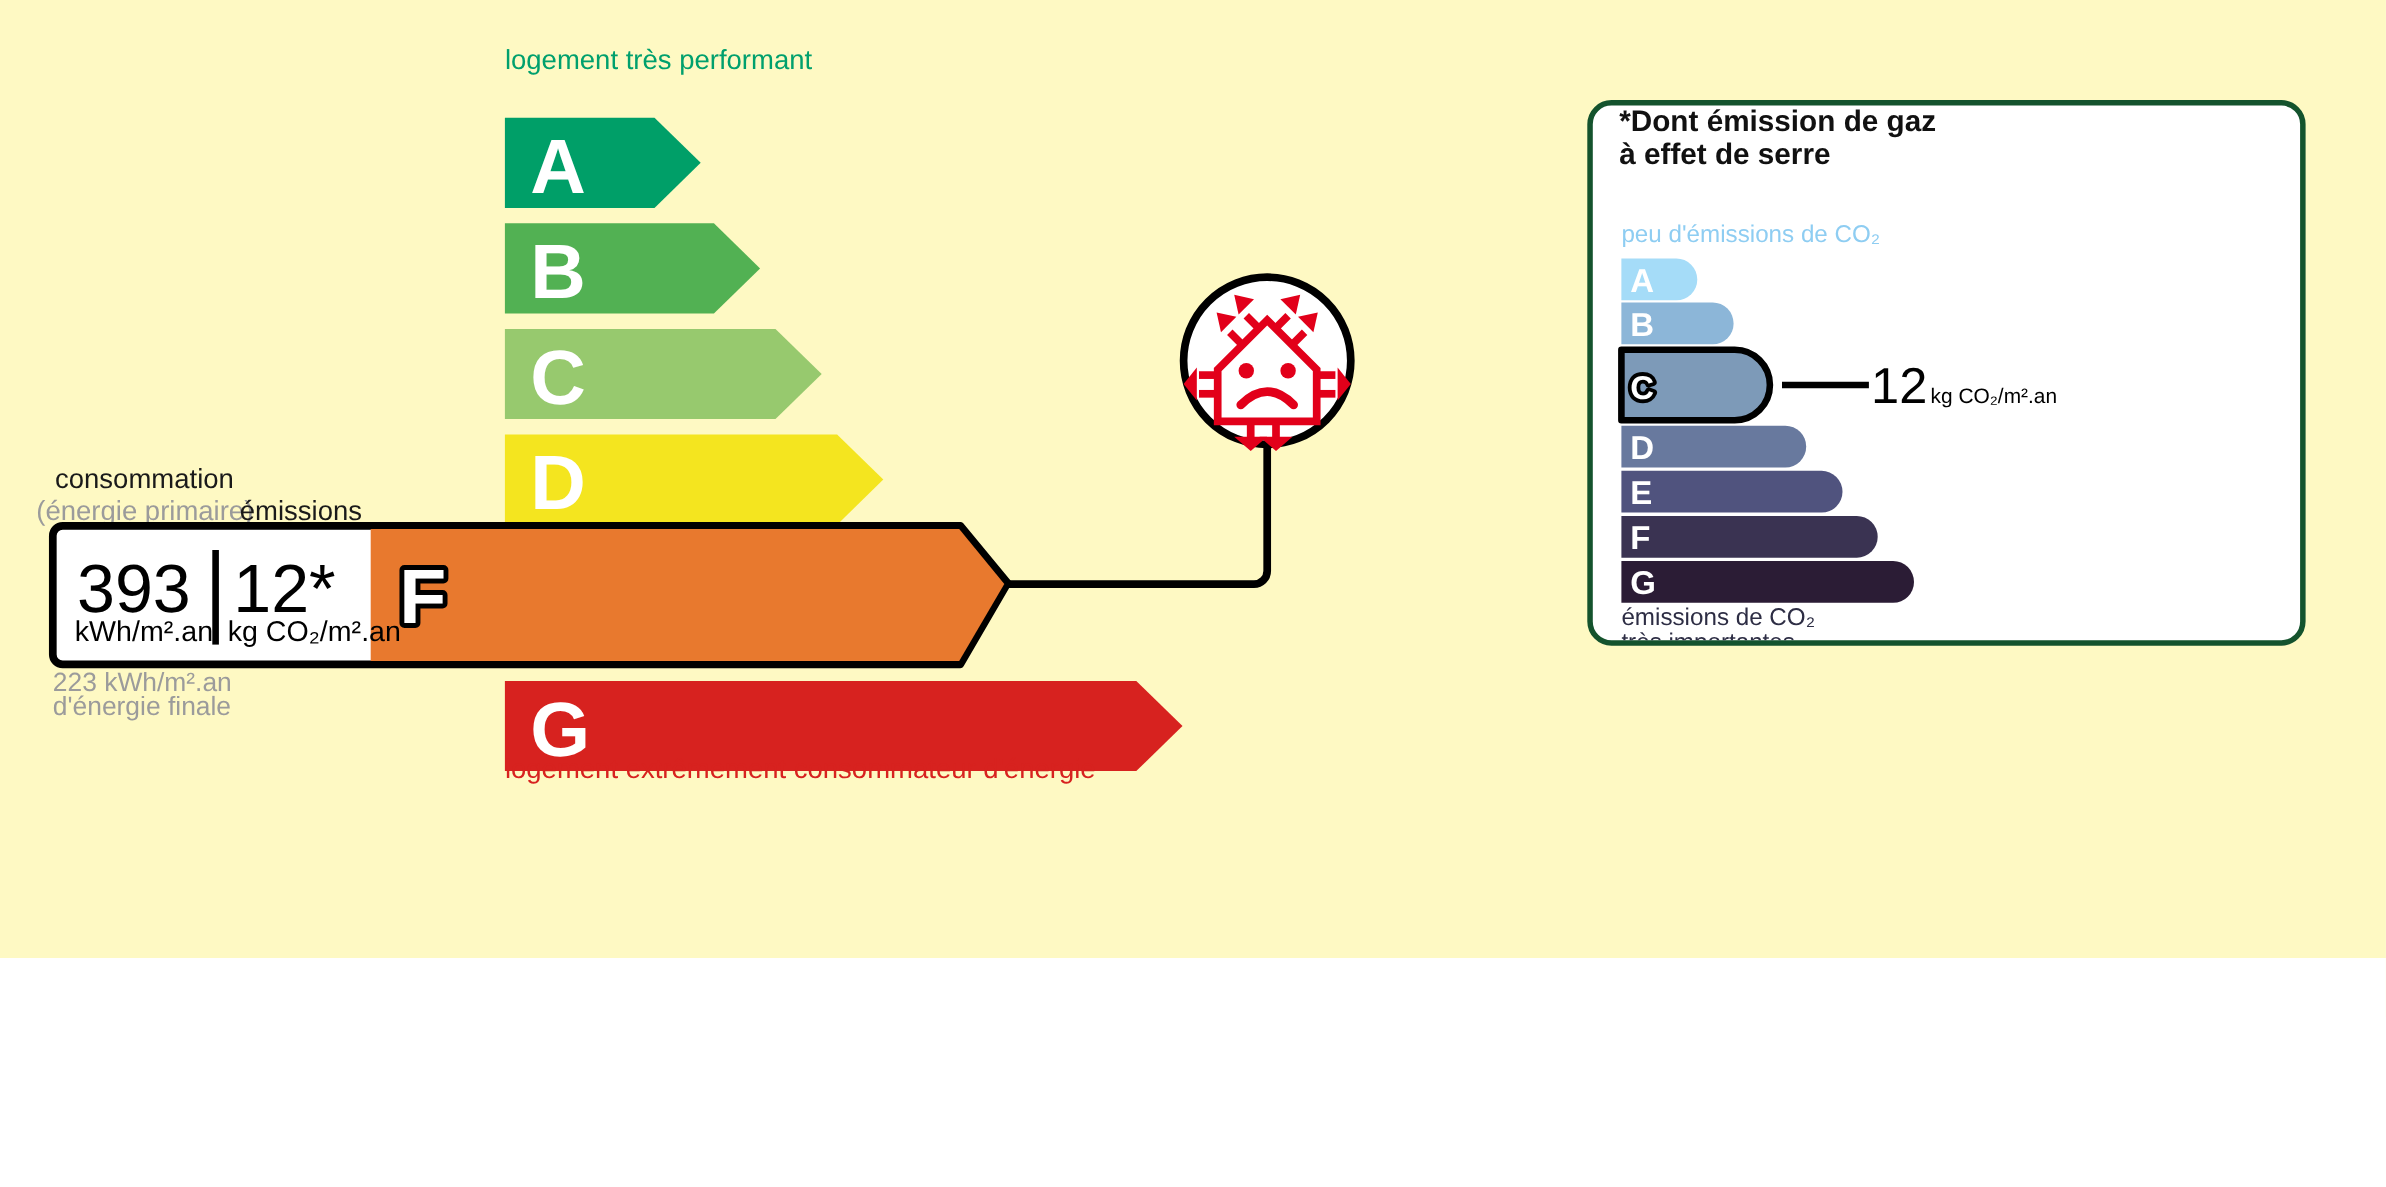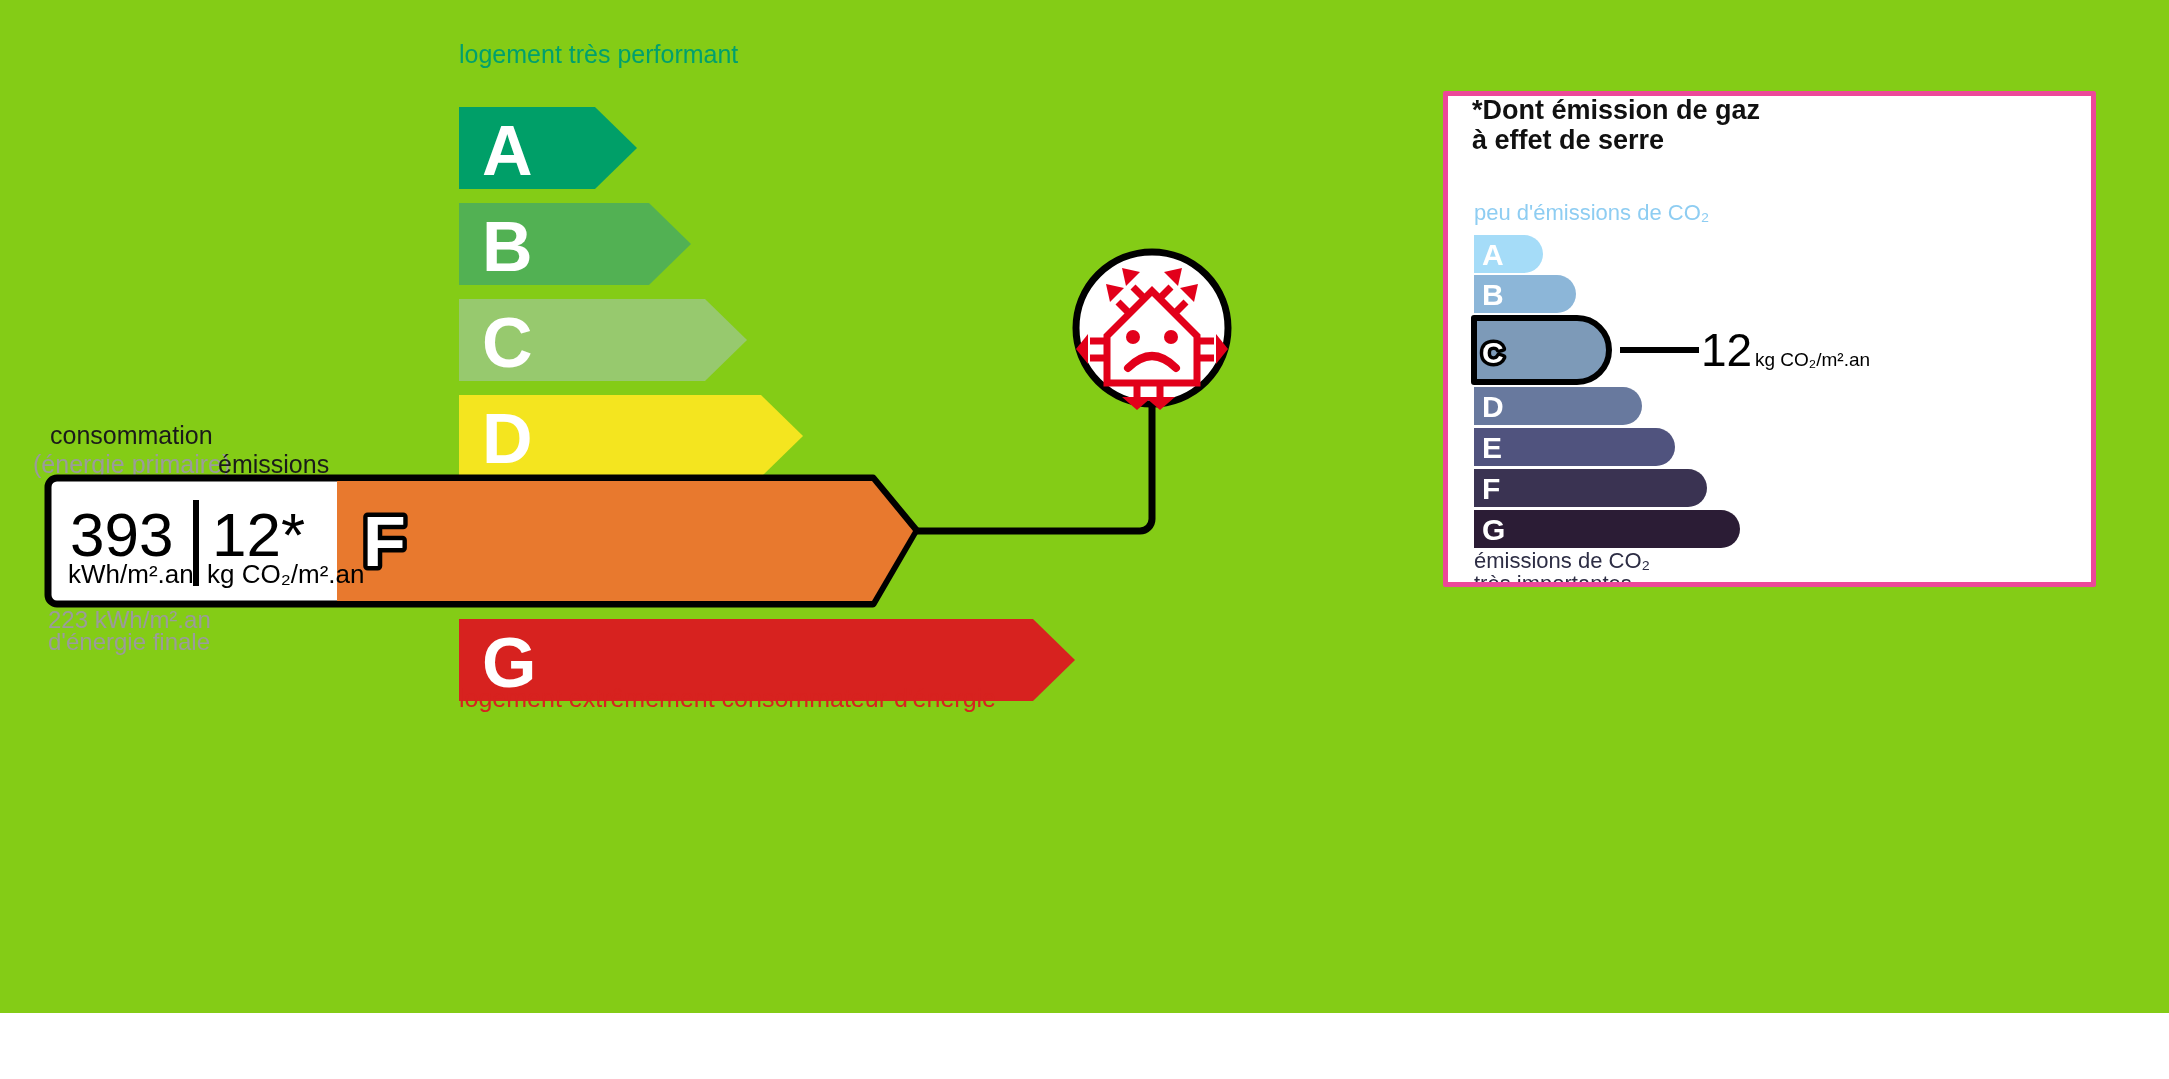--- a/index.html
+++ b/index.html
@@ -4,22 +4,22 @@
 <style>
   * { box-sizing: border-box; }
   html, body {
     margin: 0; padding: 0;
     background: #ffffff;
     font-family: "Liberation Sans", sans-serif;
   }
   #root {
     position: relative;
     width: 2169px;
-    height: 1013px;
-    background: #84cc16;
+    height: 871px;
+    background: #fef9c3;
     overflow: hidden;
   }
 
   
   #dpe-svg { position: absolute; left: 0; top: 0; }
 
   .band-letter {
     font-family: "Liberation Sans", sans-serif;
     font-weight: bold;
     font-size: 70px;
@@ -61,22 +61,22 @@
     fill: #9b9b9b;
   }
 
   
   #ges-panel {
     position: absolute;
     left: 1443px;
     top: 91px;
     width: 653px;
     height: 496px;
-    border: 5px solid #ec4899;
-    border-radius: 2px;
+    border: 5px solid #14532d;
+    border-radius: 22px;
     background: #ffffff;
   }
   #ges-svg { position: absolute; left: 0; top: 0; }
   .ges-title {
     font-family: "Liberation Sans", sans-serif;
     font-weight: bold;
     font-size: 27px;
     fill: #111111;
   }
   .ges-top-caption {

